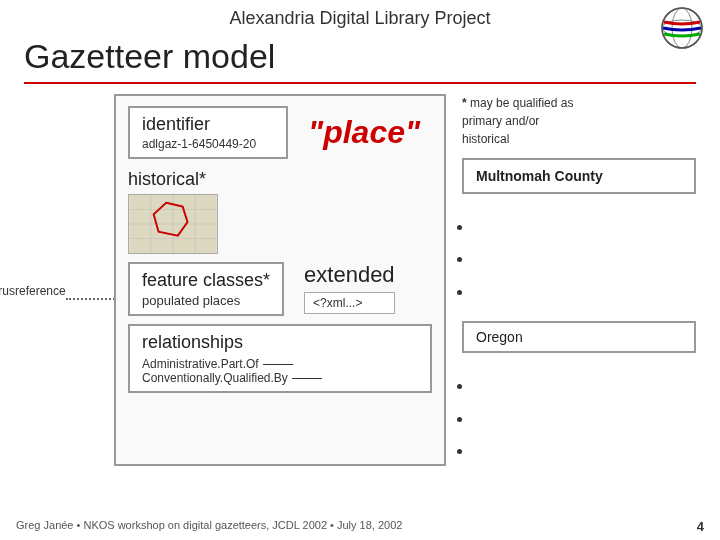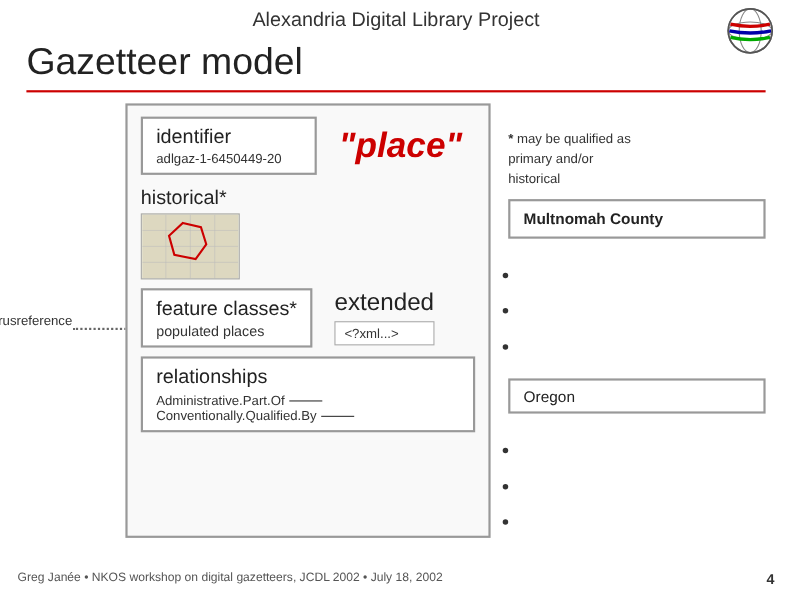--- a/index.html
+++ b/index.html
@@ -226,21 +226,20 @@
       vertical-align: middle;
     }
 
     
     .right-panel {
       flex: 1;
       display: flex;
       flex-direction: column;
       gap: 10px;
       padding-top: 0px;
-      margin-top: 23px;
     }
     .qualification-note {
       font-size: 12px;
       color: #333;
       line-height: 1.5;
       margin-top: 0px;
     }
     .county-box {
       border: 2px solid #999;
       background: #fff;

